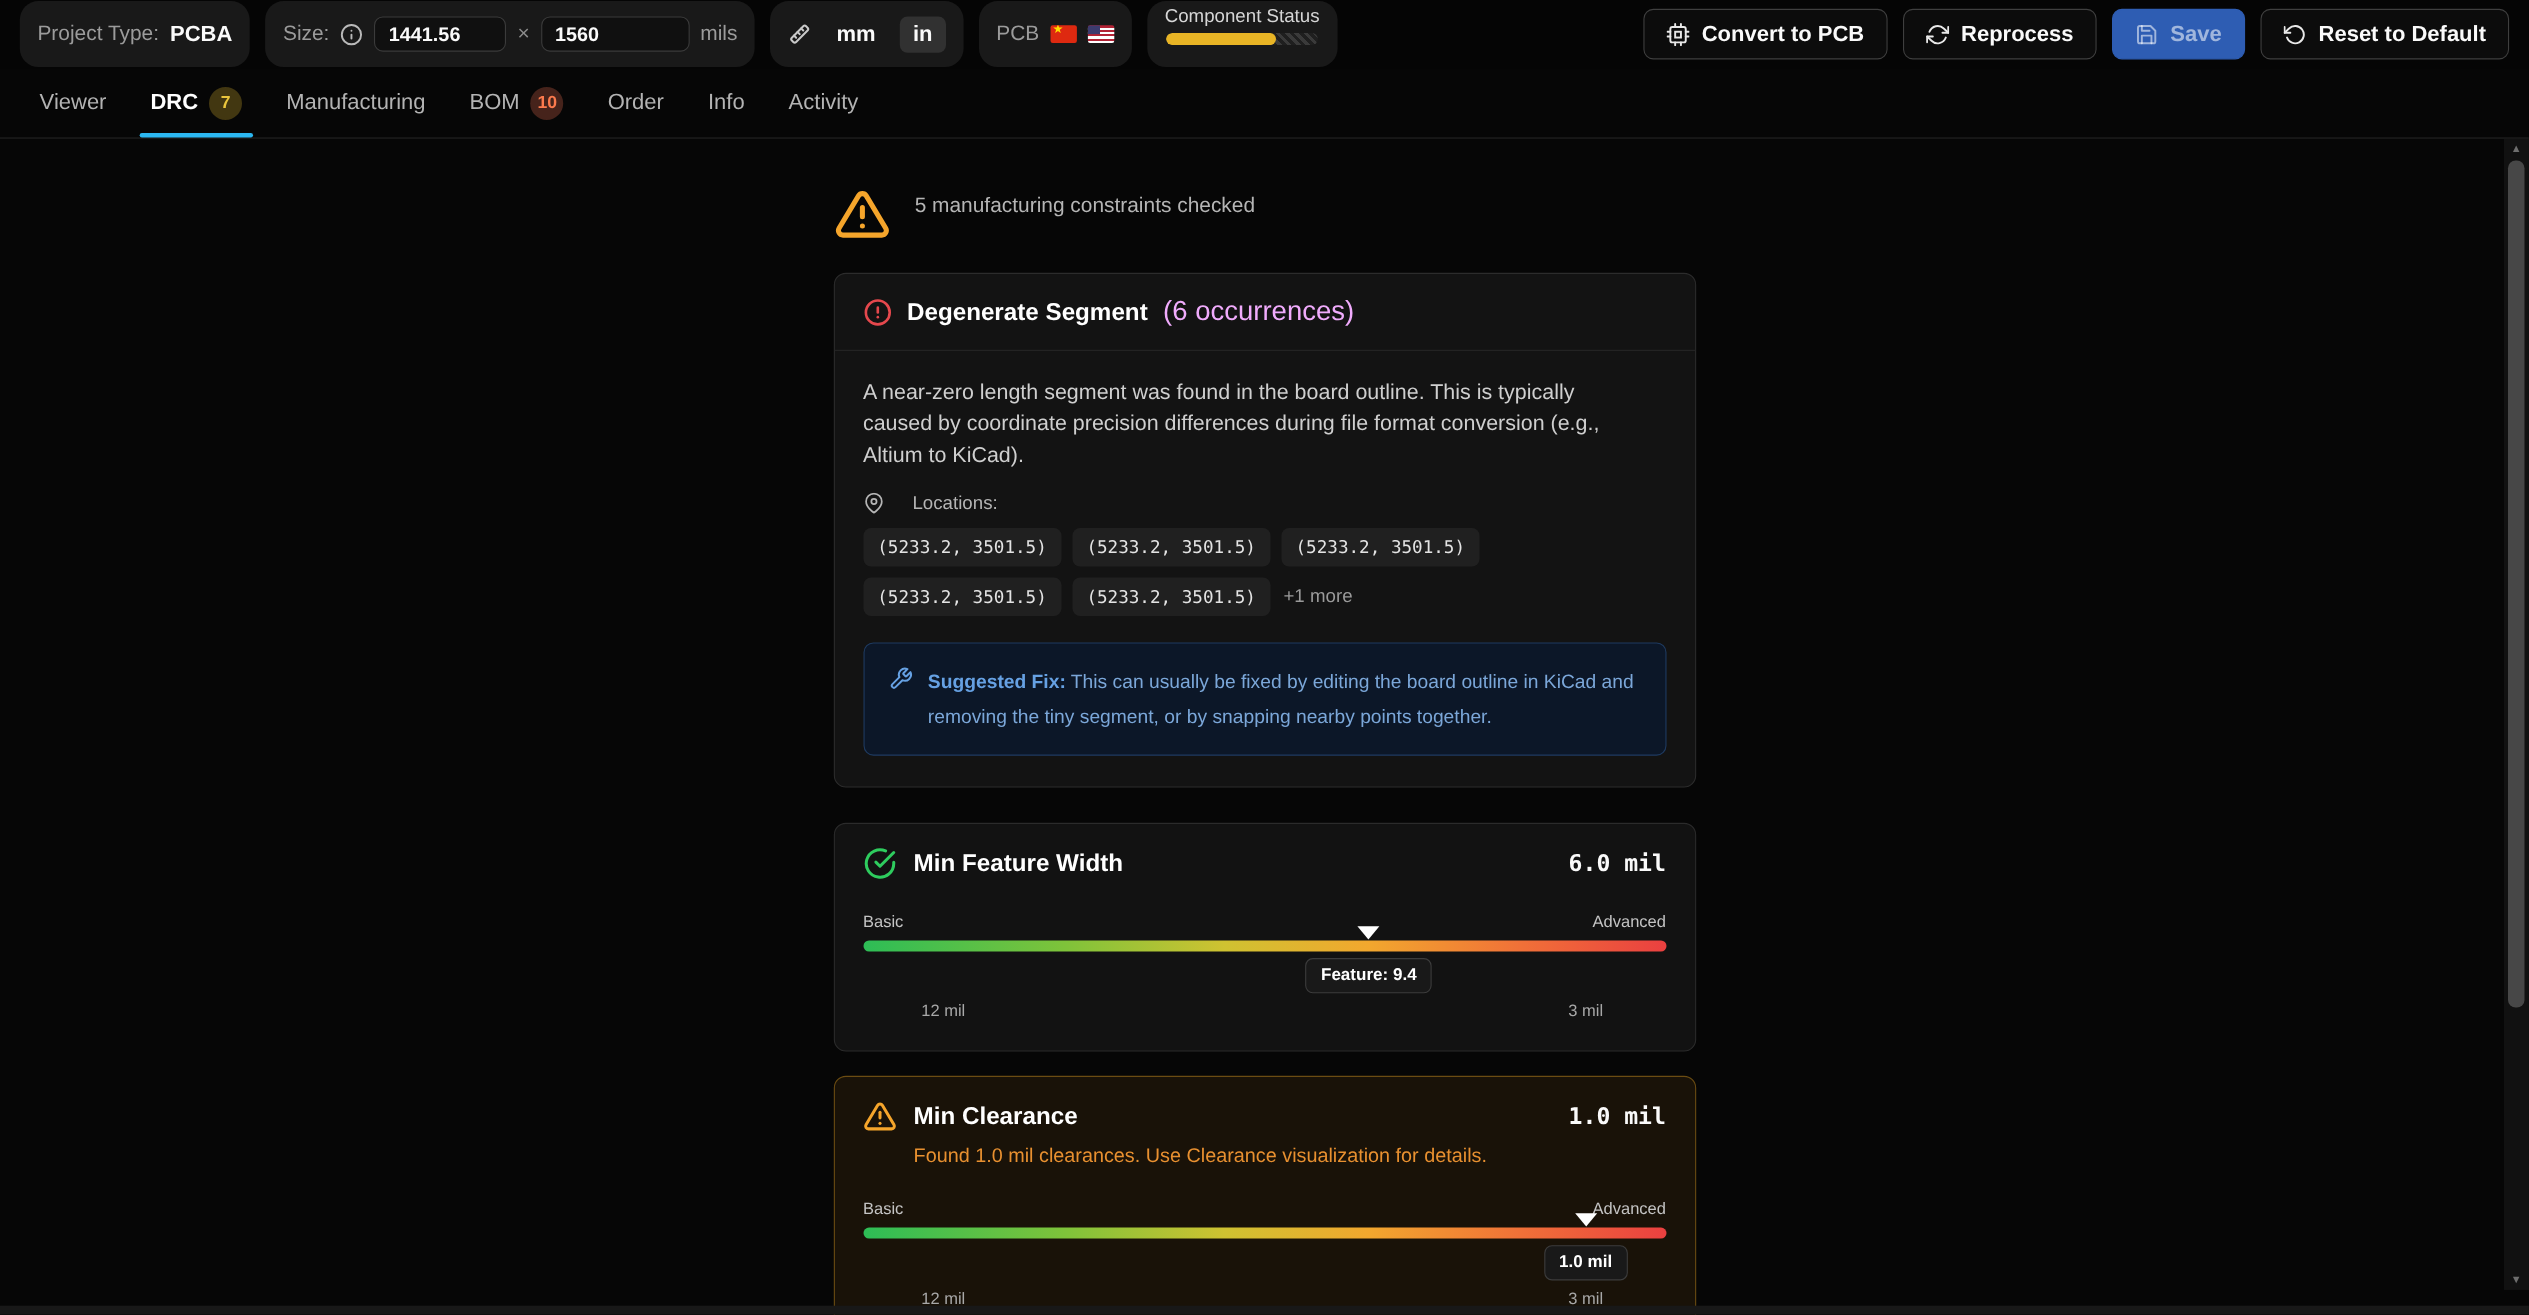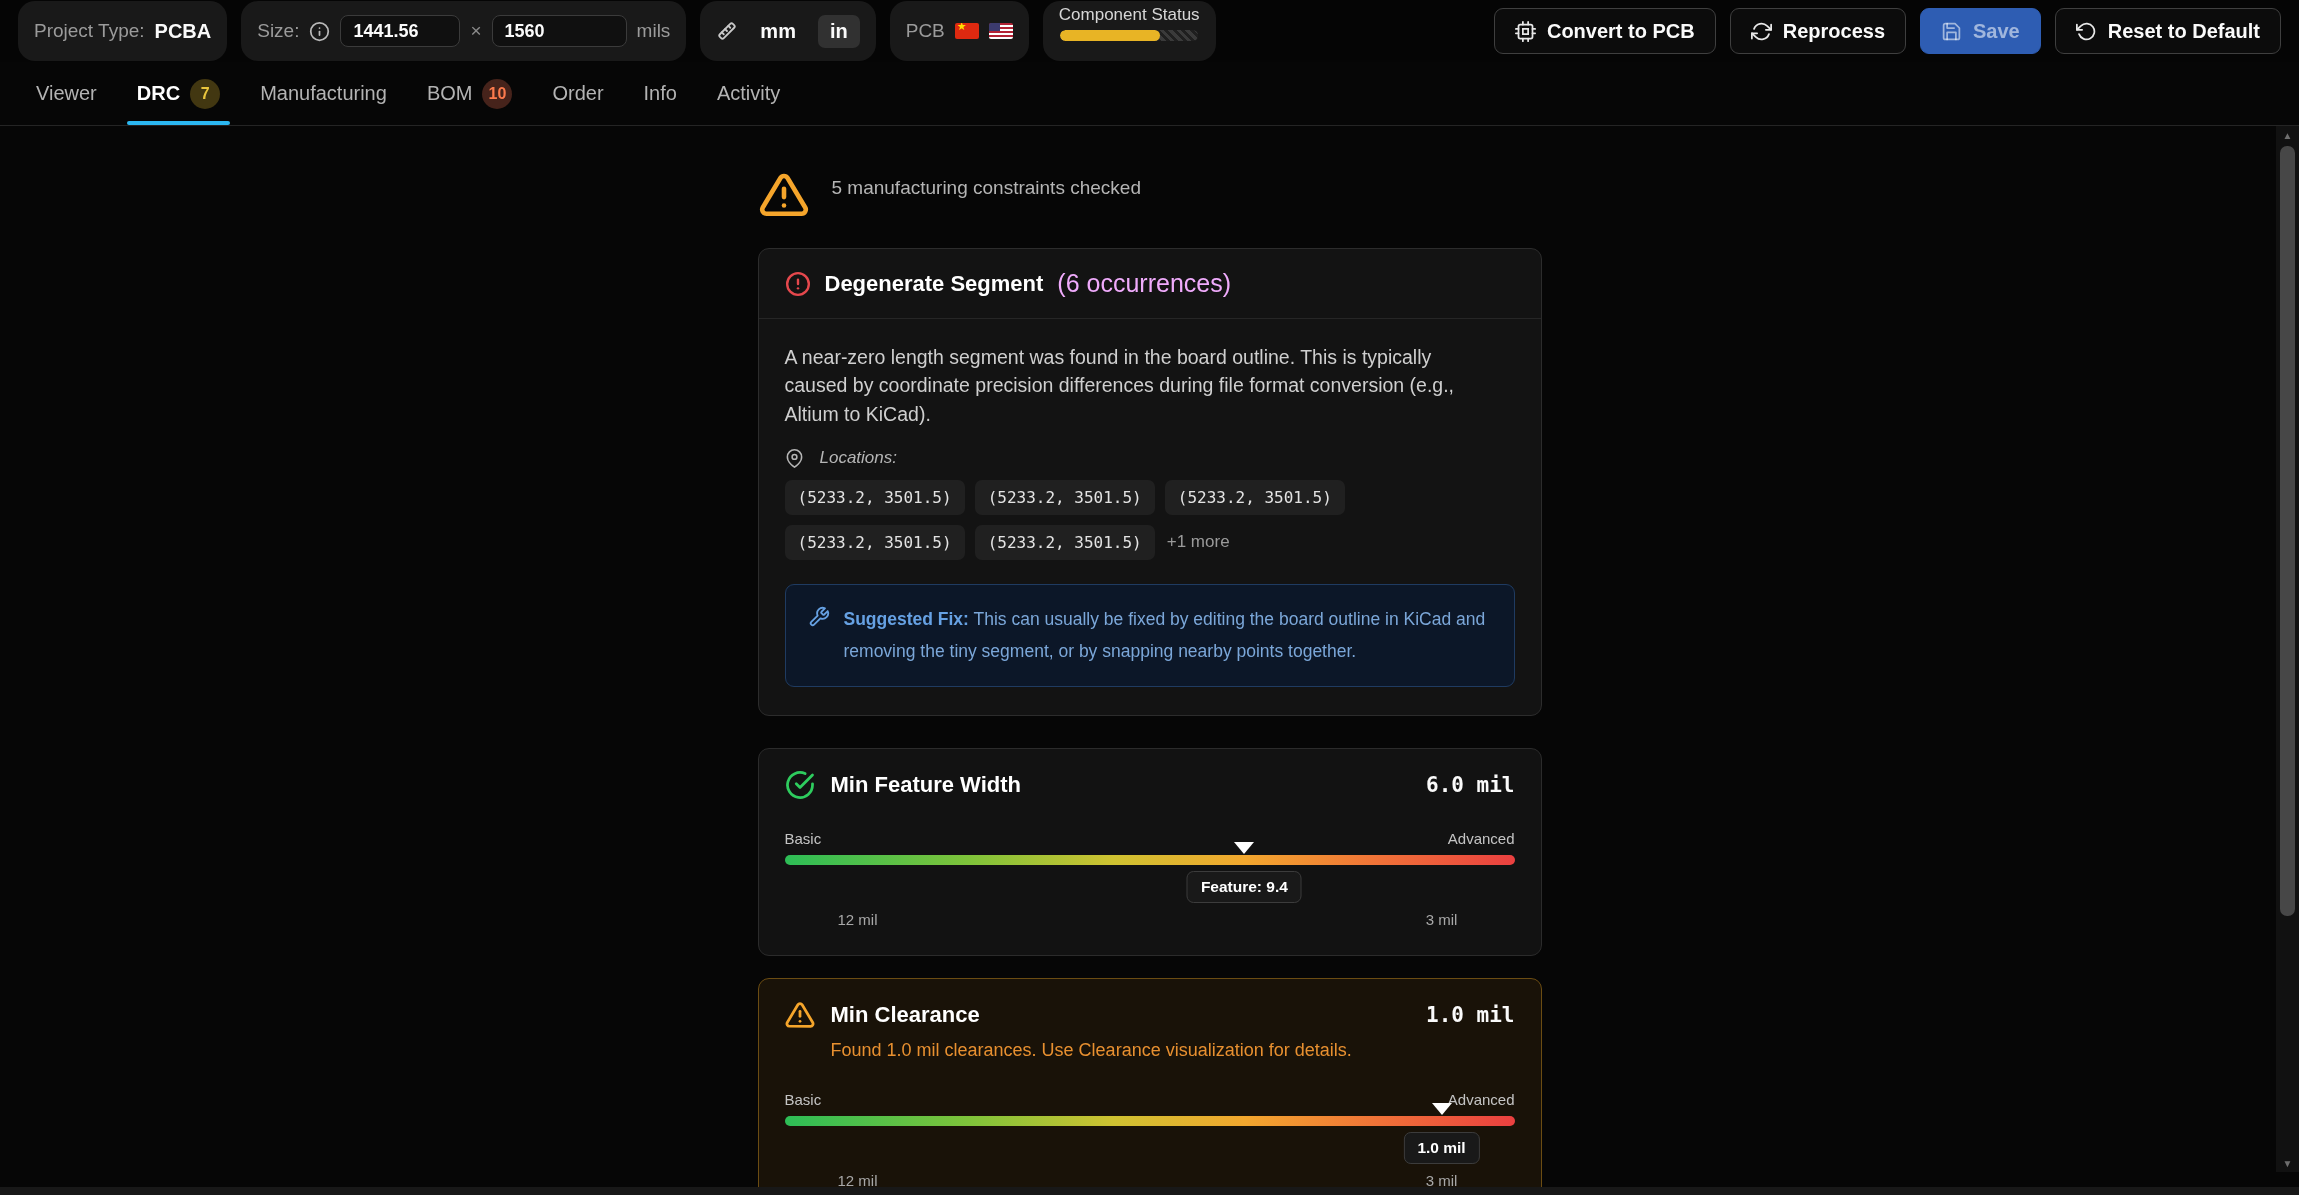--- a/index.html
+++ b/index.html
@@ -49,21 +49,21 @@
   .result-header { display:flex; gap:22px; align-items:flex-start; }
   .result-title { font-size:26px; font-weight:bold; color:#ffffff; letter-spacing:0.2px; }
   .result-sub { font-size:19px; color:#b5b5b5; margin-top:7px; }
 
   .card { background:#131313; border:1px solid #2c2c2c; border-radius:11px; margin-top:28px; }
   .card-head { display:flex; align-items:center; gap:14px; padding:20px 26px; border-bottom:1px solid #262626; }
   .card-title { font-size:22px; font-weight:bold; color:#ffffff; }
   .occurrences { font-size:25px; color:#f0abfc; }
   .card-body { padding:24px 26px 28px; }
   .desc { font-size:19.5px; line-height:1.45; color:#cfcfcf; max-width:690px; }
-  .loc-row { display:flex; align-items:flex-end; gap:16px; margin-top:20px; color:#b5b5b5; font-size:17px;font-style:italic; }
+  .loc-row { display:flex; align-items:flex-start; gap:26px; margin-top:20px; color:#b5b5b5; font-size:17px; }
   .chips { display:flex; flex-wrap:wrap; gap:10px; margin-top:12px; max-width:620px; align-items:center; }
   .chip { background:#202020; border-radius:7px; padding:8px 13px; font-family:"DejaVu Sans Mono",monospace; font-size:16px; color:#e3e3e3; }
   .more { color:#9a9a9a; font-size:17px; padding-left:2px; }
   .fixbox { margin-top:24px; background:#0c1728; border:1px solid #1f3b61; border-radius:9px; padding:18px 22px; display:flex; gap:14px; }
   .fixbox svg { flex:none; margin-top:3px; }
   .fixtext { font-size:17.5px; line-height:1.85; color:#7ba7d9; }
   .fixtext b { color:#66a1e3; }
 
   
   .ccard { background:#121212; border:1px solid #2b2b2b; border-radius:11px; margin-top:22px; padding:21px 26px 24px; }

